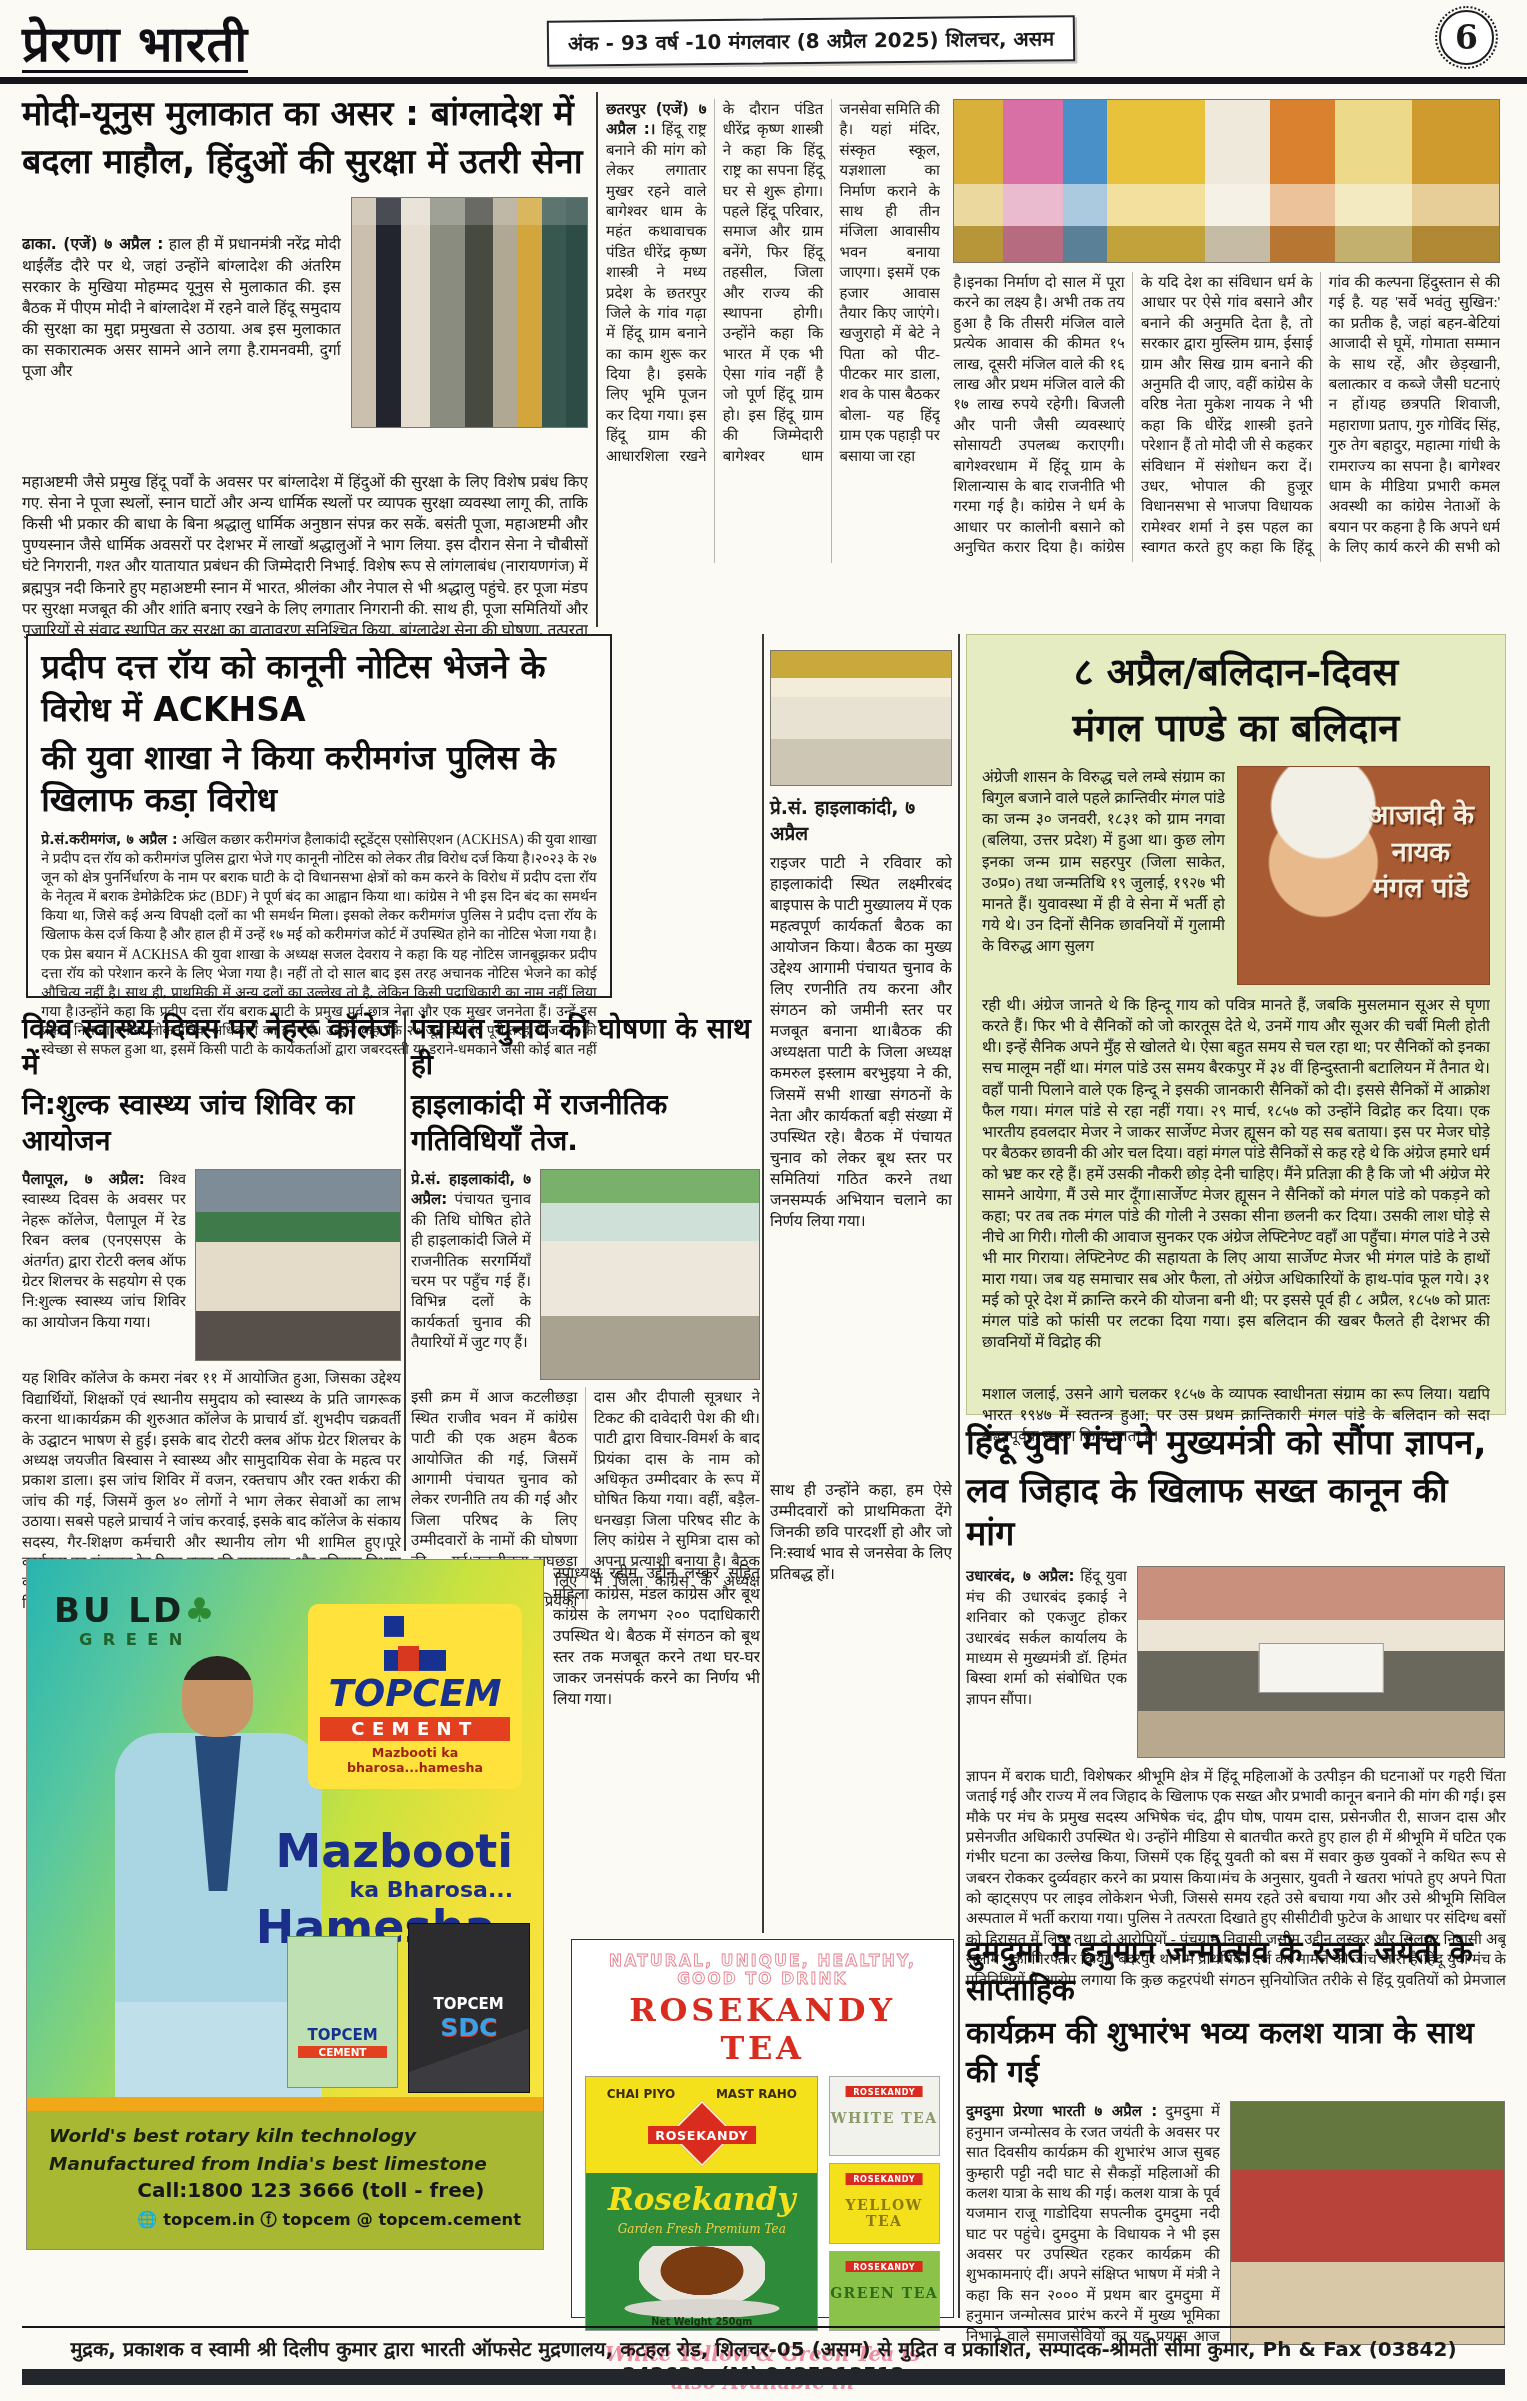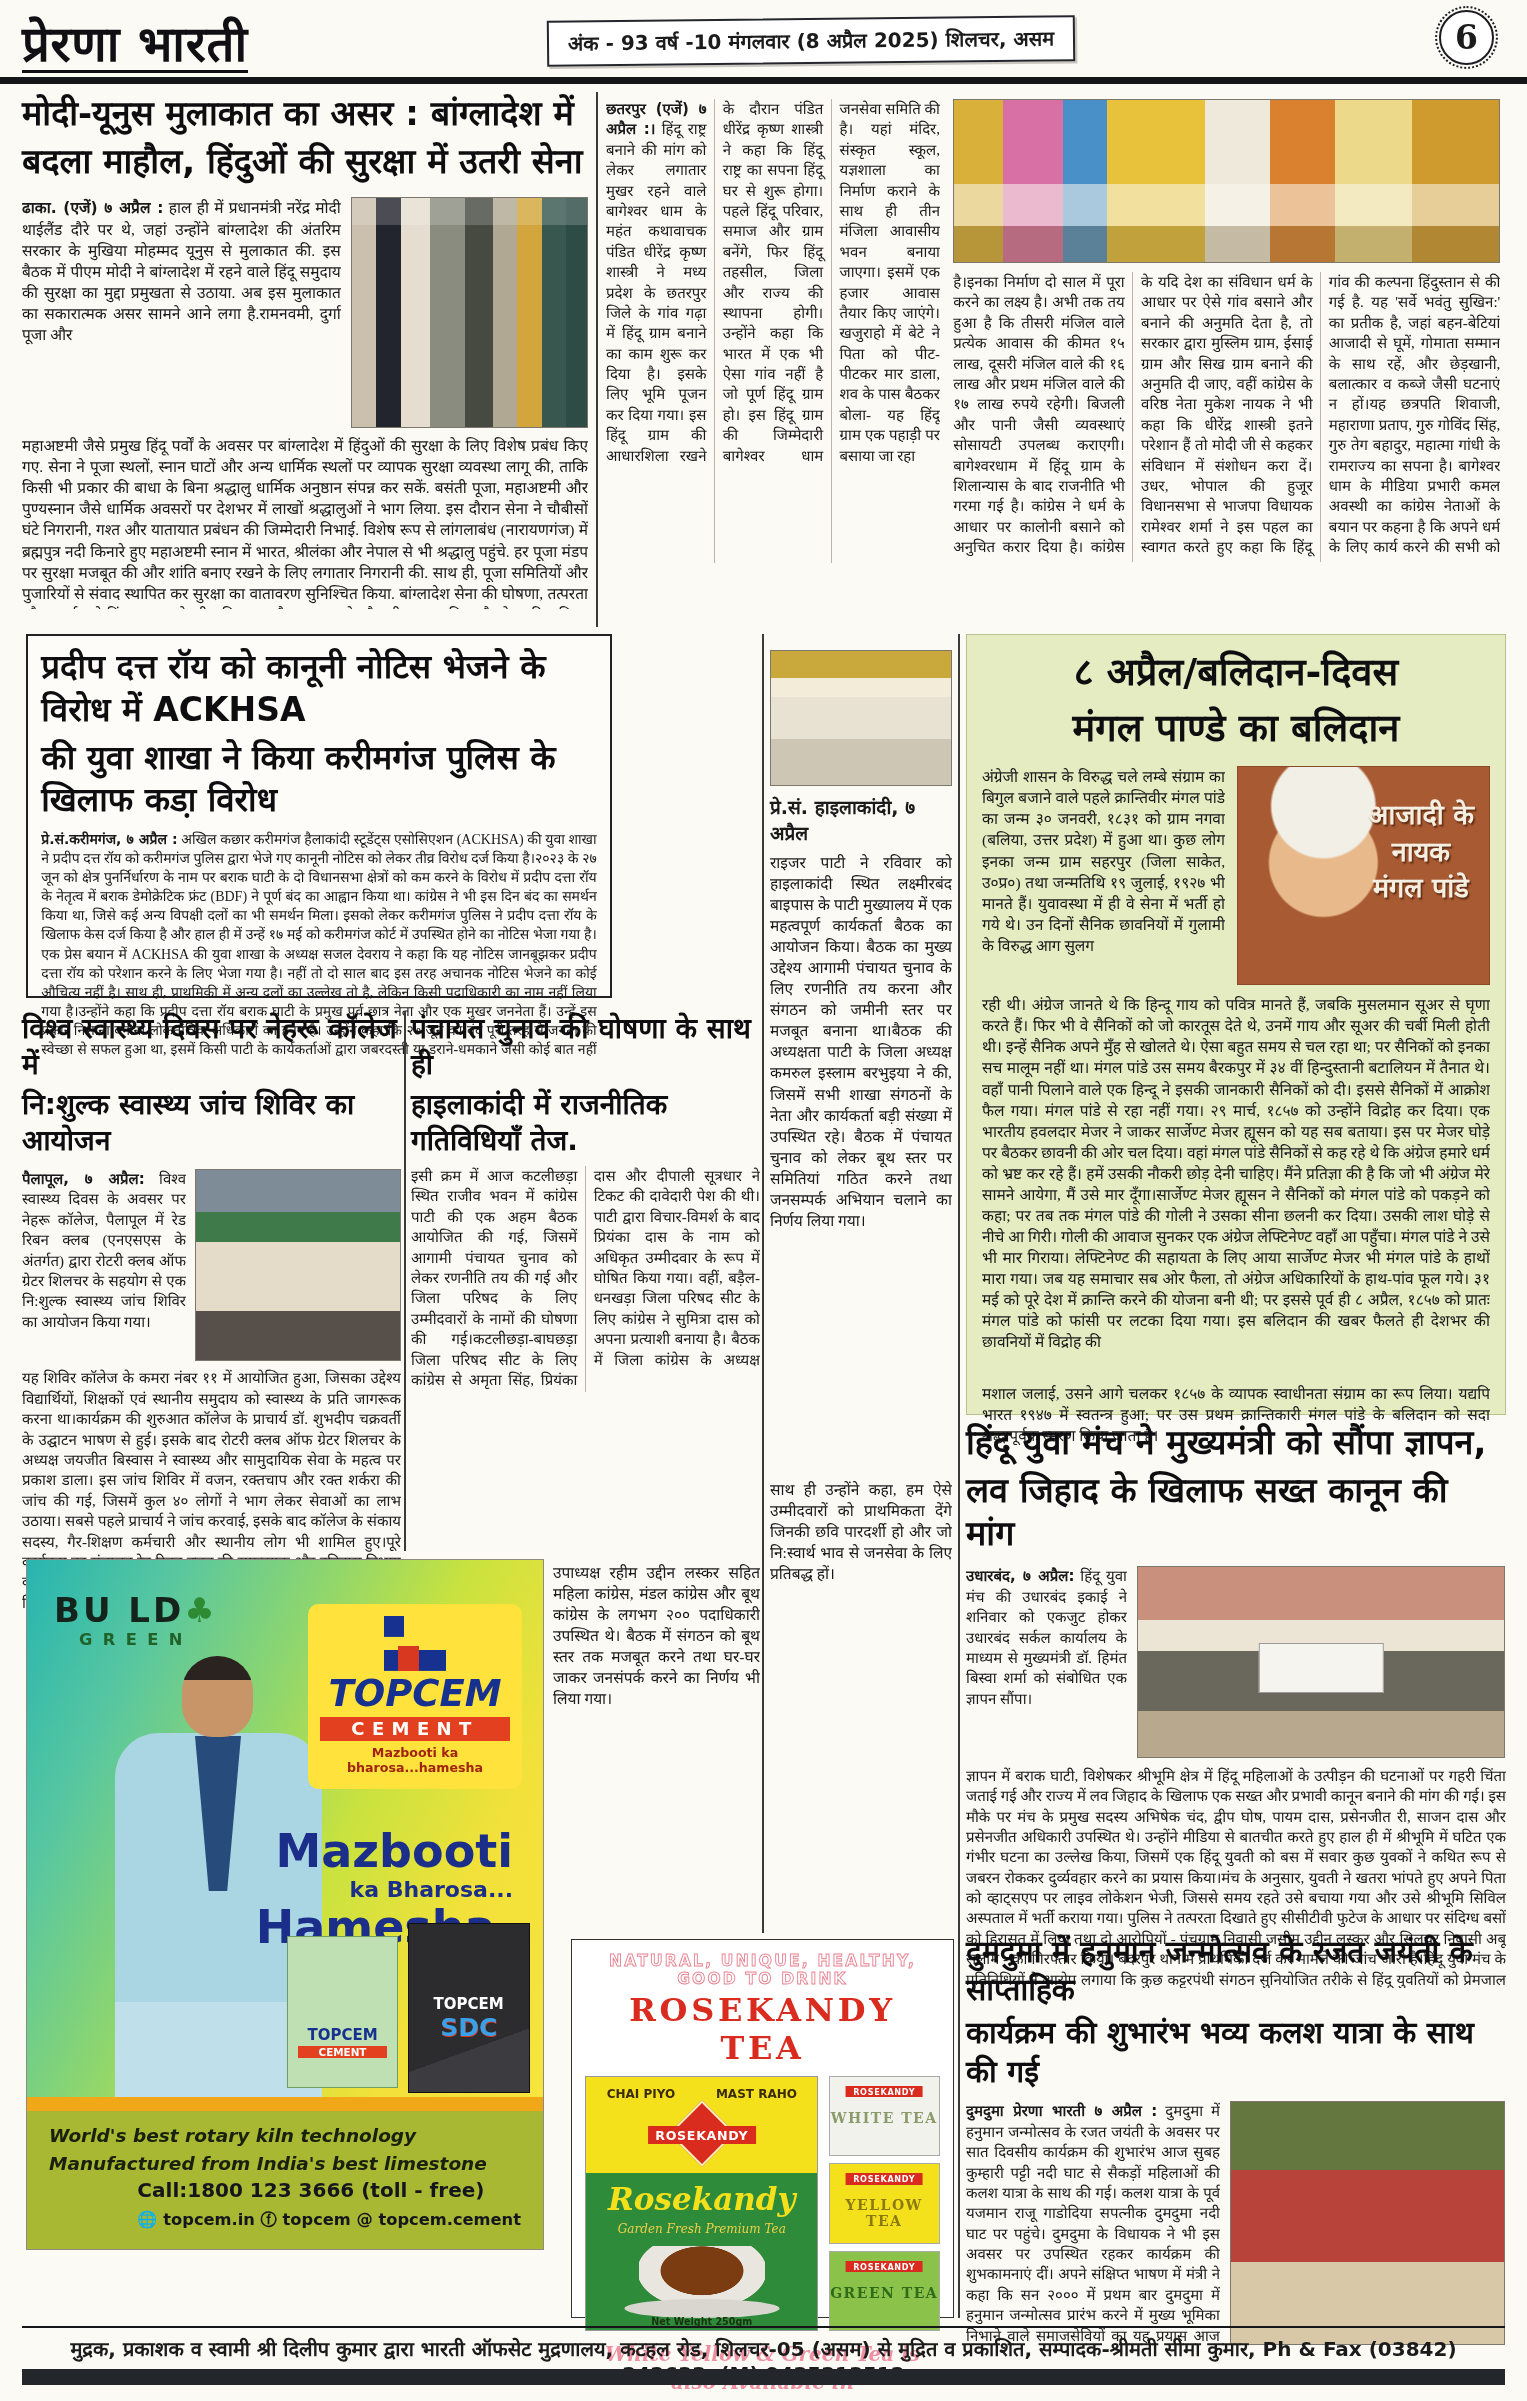--- a/index.html
+++ b/index.html
@@ -177,21 +177,21 @@
 
   <div class="abs masthead" style="left:22px; top:19px;">प्रेरणा भारती</div>
   <div class="abs issue-box" style="left:547px; top:18px;">अंक - 93 वर्ष -10 मंगलवार (8 अप्रैल 2025) शिलचर, असम</div>
   <div class="abs page-badge" style="left:1439px; top:10.4px;">6</div>
   <div class="rule-h" style="left:0; top:77px; width:1528px; height:6.7px;"></div>
 
   <div class="abs" style="left:22px; top:92px; width:566px; height:535px;">
     <div class="hl hl-lg">मोदी-यूनुस मुलाकात का असर : बांग्लादेश में</div>
     <div class="hl hl-lg" style="margin-top:4.4px;">बदला माहौल, हिंदुओं की सुरक्षा में उतरी सेना</div>
     <div style="display:flex; gap:10.4px; margin-top:13.3px;">
-      <div class="btx btx-lg caption-col" style="width:319px; height:231px;">
+      <div class="btx btx-lg caption-col" style="width:319px; height:231px;margin-top:36px;">
         <b class="dl">ढाका. (एजें) ७ अप्रैल :</b>
         <span>हाल ही में प्रधानमंत्री नरेंद्र मोदी थाईलैंड दौरे पर थे, जहां उन्होंने बांग्लादेश की अंतरिम सरकार के मुखिया मोहम्मद यूनुस से मुलाकात की. इस बैठक में पीएम मोदी ने बांग्लादेश में रहने वाले हिंदू समुदाय की सुरक्षा का मुद्दा प्रमुखता से उठाया. अब इस मुलाकात का सकारात्मक असर सामने आने लगा है.रामनवमी, दुर्गा पूजा और</span>
       </div>
       <div class="photo ph-modi" style="width:237px; height:231px;"></div>
     </div>
     <div class="btx btx-lg" style="margin-top:7.4px; height:174px;">महाअष्टमी जैसे प्रमुख हिंदू पर्वों के अवसर पर बांग्लादेश में हिंदुओं की सुरक्षा के लिए विशेष प्रबंध किए गए. सेना ने पूजा स्थलों, स्नान घाटों और अन्य धार्मिक स्थलों पर व्यापक सुरक्षा व्यवस्था लागू की, ताकि किसी भी प्रकार की बाधा के बिना श्रद्धालु धार्मिक अनुष्ठान संपन्न कर सकें. बसंती पूजा, महाअष्टमी और पुण्यस्नान जैसे धार्मिक अवसरों पर देशभर में लाखों श्रद्धालुओं ने भाग लिया. इस दौरान सेना ने चौबीसों घंटे निगरानी, गश्त और यातायात प्रबंधन की जिम्मेदारी निभाई. विशेष रूप से लांगलाबंध (नारायणगंज) में ब्रह्मपुत्र नदी किनारे हुए महाअष्टमी स्नान में भारत, श्रीलंका और नेपाल से भी श्रद्धालु पहुंचे. हर पूजा मंडप पर सुरक्षा मजबूत की और शांति बनाए रखने के लिए लगातार निगरानी की. साथ ही, पूजा समितियों और पुजारियों से संवाद स्थापित कर सुरक्षा का वातावरण सुनिश्चित किया. बांग्लादेश सेना की घोषणा, तत्परता और समर्पण ने हिंदू समुदाय के बीच विश्वास और आभार को और भी मजबूत किया है. सेना की भूमिका धार्मिक सौहार्द और सांप्रदायिक एकता की मिसाल बन गई है.</div>
   </div>
 
   <div class="rule-v" style="left:596px; top:92px; height:535px;"></div>
 
@@ -263,20 +263,27 @@
       <div class="photo ph-health" style="width:206px; height:192px;"></div>
     </div>
     <div class="btx" style="margin-top:7.4px; height:245px;">यह शिविर कॉलेज के कमरा नंबर ११ में आयोजित हुआ, जिसका उद्देश्य विद्यार्थियों, शिक्षकों एवं स्थानीय समुदाय को स्वास्थ्य के प्रति जागरूक करना था।कार्यक्रम की शुरुआत कॉलेज के प्राचार्य डॉ. शुभदीप चक्रवर्ती के उद्घाटन भाषण से हुई। इसके बाद रोटरी क्लब ऑफ ग्रेटर शिलचर के अध्यक्ष जयजीत बिस्वास ने स्वास्थ्य और सामुदायिक सेवा के महत्व पर प्रकाश डाला। इस जांच शिविर में वजन, रक्तचाप और रक्त शर्करा की जांच की गई, जिसमें कुल ४० लोगों ने भाग लेकर सेवाओं का लाभ उठाया। सबसे पहले प्राचार्य ने जांच करवाई, इसके बाद कॉलेज के संकाय सदस्य, गैर-शिक्षण कर्मचारी और स्थानीय लोग भी शामिल हुए।पूरे कार्यक्रम का संचालन रेड रिबन क्लब की समन्वयक और इतिहास विभाग की सहायक प्रोफेसर द्वारा किया गया। कार्यक्रम का समापन समाजशास्त्र विभाग के सहायक प्रोफेसर डॉ. मिठुन रॉय के धन्यवाद ज्ञापन के साथ हुआ।यह शिविर न केवल स्वास्थ्य के प्रति जागरूकता फैलाने में सहायक रहा, बल्कि सामाजिक सहभागिता और सेवा भावना का भी सुंदर उदाहरण प्रस्तुत करता है।</div>
   </div>
 
   <div class="rule-v" style="left:404px; top:1011px; height:540px;"></div>
 
   <div class="abs" style="left:411px; top:1011px; width:349px; height:540px;">
     <div class="hl hl-md">पंचायत चुनाव की घोषणा के साथ ही</div>
     <div class="hl hl-md" style="margin-top:4.4px;">हाइलाकांदी में राजनीतिक गतिविधियाँ तेज.</div>
+    <div style="display:flex; gap:9px; margin-top:10.4px;">
+      <div class="btx" style="width:120px; height:211px;">
+        <b class="dl">प्रे.सं. हाइलाकांदी, ७ अप्रैल:</b>
+        <span>पंचायत चुनाव की तिथि घोषित होते ही हाइलाकांदी जिले में राजनीतिक सरगर्मियाँ चरम पर पहुँच गई हैं। विभिन्न दलों के कार्यकर्ता चुनाव की तैयारियों में जुट गए हैं।</span>
+      </div>
+      <div class="photo ph-hailakandi" style="width:220px; height:211px;"></div>
+    </div>
     <div class="cols-2 btx" style="margin-top:7.4px; height:226px;">इसी क्रम में आज कटलीछड़ा स्थित राजीव भवन में कांग्रेस पाटी की एक अहम बैठक आयोजित की गई, जिसमें आगामी पंचायत चुनाव को लेकर रणनीति तय की गई और जिला परिषद के लिए उम्मीदवारों के नामों की घोषणा की गई।कटलीछड़ा-बाघछड़ा जिला परिषद सीट के लिए कांग्रेस से अमृता सिंह, प्रियंका दास और दीपाली सूत्रधार ने टिकट की दावेदारी पेश की थी। पाटी द्वारा विचार-विमर्श के बाद प्रियंका दास के नाम को अधिकृत उम्मीदवार के रूप में घोषित किया गया। वहीं, बड़ैल-धनखड़ा जिला परिषद सीट के लिए कांग्रेस ने सुमित्रा दास को अपना प्रत्याशी बनाया है। बैठक में जिला कांग्रेस के अध्यक्ष सहित अनेक वरिष्ठ नेता उपस्थित थे।</div>
   </div>
 
   <div class="abs btx btx-lg" style="left:553px; top:1562px; width:207px; height:364px;">उपाध्यक्ष रहीम उद्दीन लस्कर सहित महिला कांग्रेस, मंडल कांग्रेस और बूथ कांग्रेस के लगभग २०० पदाधिकारी उपस्थित थे। बैठक में संगठन को बूथ स्तर तक मजबूत करने तथा घर-घर जाकर जनसंपर्क करने का निर्णय भी लिया गया।</div>
 
   <div class="abs topcem-ad" style="left:26px; top:1559px; width:518px; height:691px;">
     <div class="topcem-main">
       <div class="build-logo">
         <div class="b1"><span>BU LD</span><span class="tree">♣</span></div>
         <div class="b2">GREEN</div>

